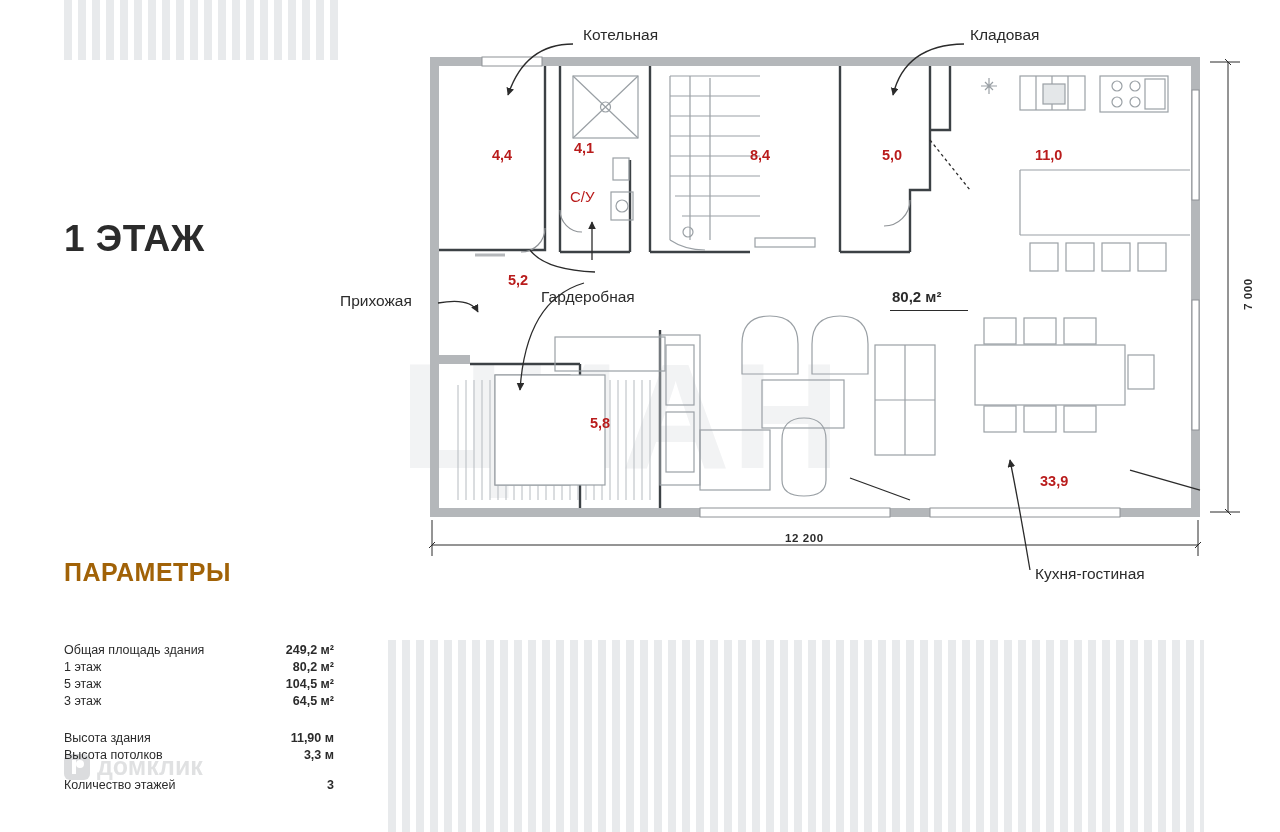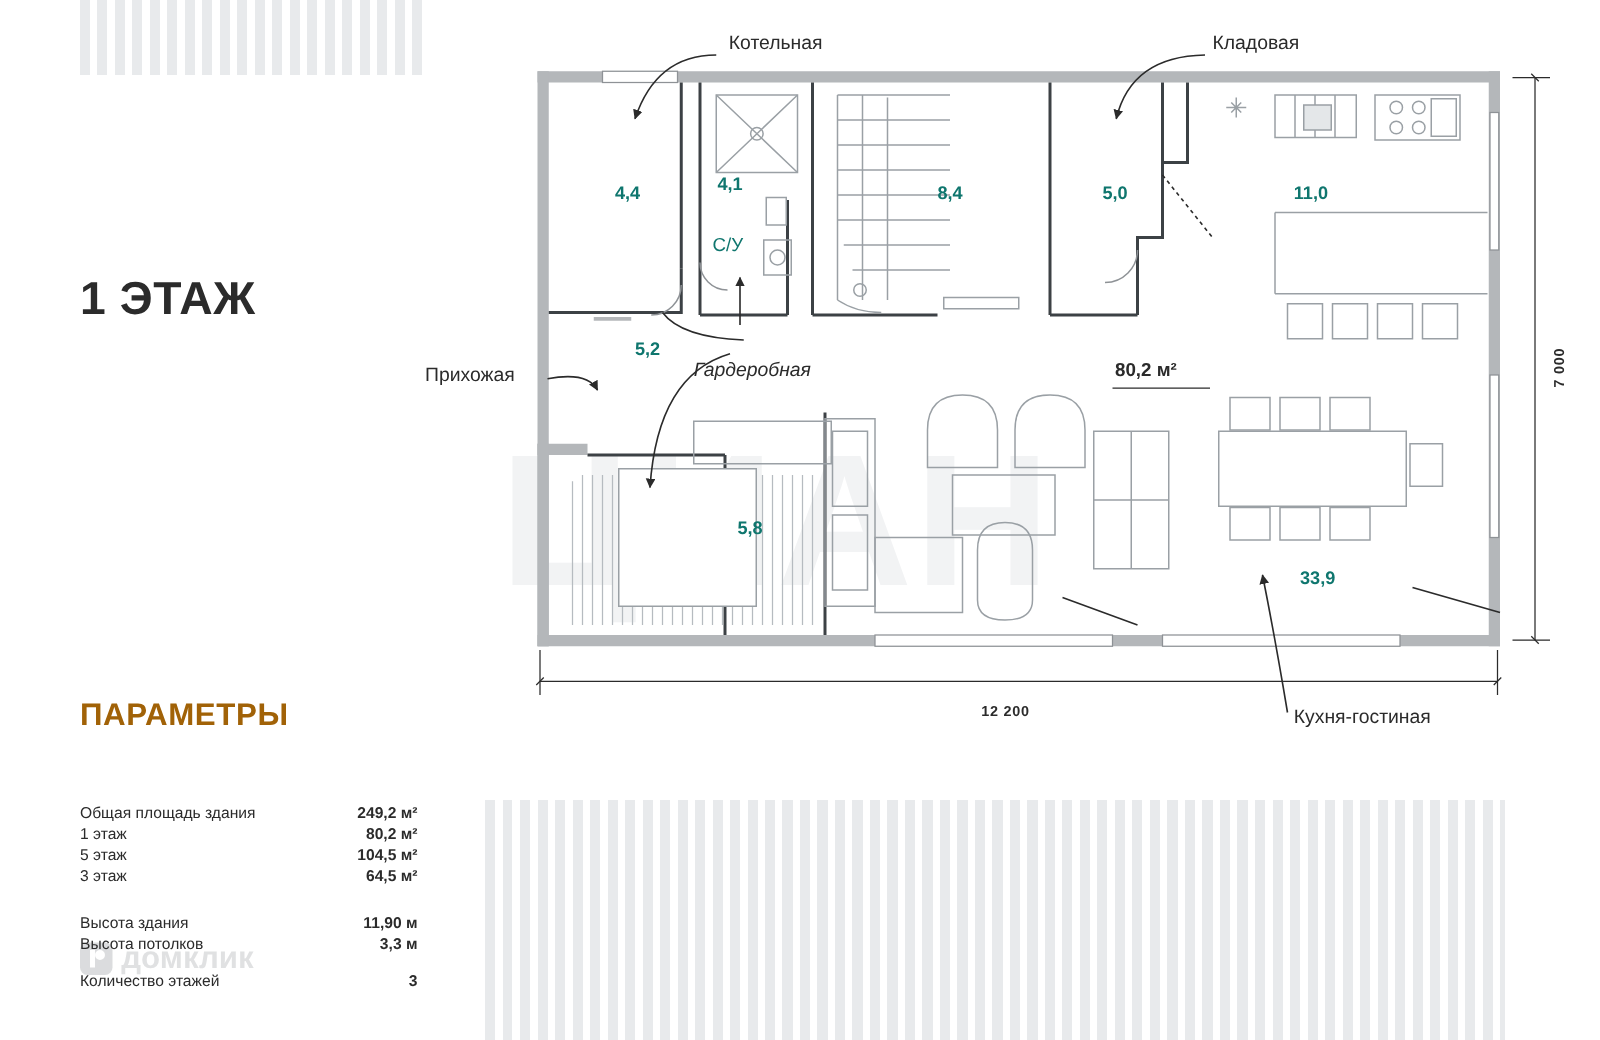--- a/index.html
+++ b/index.html
@@ -132,21 +132,21 @@
   .callout {
     position: absolute;
     font-size: 15.5px;
     color: #2b2b2b;
     white-space: nowrap;
   }
   .room-num {
     position: absolute;
     font-size: 14.5px;
     font-weight: bold;
-    color: #0f766e;
+    color: #b91c1c;
     white-space: nowrap;
   }
   .room-num.small { font-size: 13.5px; }
   .dim-text {
     position: absolute;
     font-size: 11.5px;
     font-weight: bold;
     letter-spacing: 0.6px;
     color: #2b2b2b;
     white-space: nowrap;
@@ -384,33 +384,33 @@
         <path d="M600 140 L640 190" stroke-dasharray="3 3"></path>
 
         <path d="M520 478 L580 500"></path>
         <path d="M800 470 L870 490"></path>
       </g>
     </svg>
 
     <div class="callout" style="left:253px; top:26px;">Котельная</div>
     <div class="callout" style="left:640px; top:26px;">Кладовая</div>
     <div class="callout" style="left:10px; top:292px;">Прихожая</div>
-    <div class="callout" style="left:225px; top:288px;font-style:italic;">Гардеробная</div>
+    <div class="callout" style="left:211px; top:288px;">Гардеробная</div>
     <div class="callout" style="left:705px; top:565px;">Кухня-гостиная</div>
 
     <div class="room-num" style="left:162px; top:147px;">4,4</div>
     <div class="room-num" style="left:244px; top:140px;">4,1</div>
     <div class="room-num small" style="left:240px; top:188px; font-weight:normal; font-size:15px;">С/У</div>
     <div class="room-num" style="left:420px; top:147px;">8,4</div>
     <div class="room-num" style="left:552px; top:147px;">5,0</div>
     <div class="room-num" style="left:705px; top:147px;">11,0</div>
     <div class="room-num" style="left:158px; top:272px;margin-left:20px;">5,2</div>
     <div class="room-num" style="left:212px; top:415px;margin-left:48px;">5,8</div>
-    <div class="room-num" style="left:710px; top:455px;">33,9</div>
+    <div class="room-num" style="left:710px; top:473px;">33,9</div>
 
     <div id="total-area" style="left:562px; top:288px;">80,2 м²</div>
     <div id="total-area-underline" style="left:560px; top:310px; width:78px;"></div>
 
-    <div class="dim-text" style="left:455px; top:532px;margin-top:32px;">12 200</div>
+    <div class="dim-text" style="left:455px; top:532px;">12 200</div>
     <div class="dim-text vert-dim" style="left:912px; top:310px;">7 000</div>
   </div>
 
 </div>
 
 </body></html>

